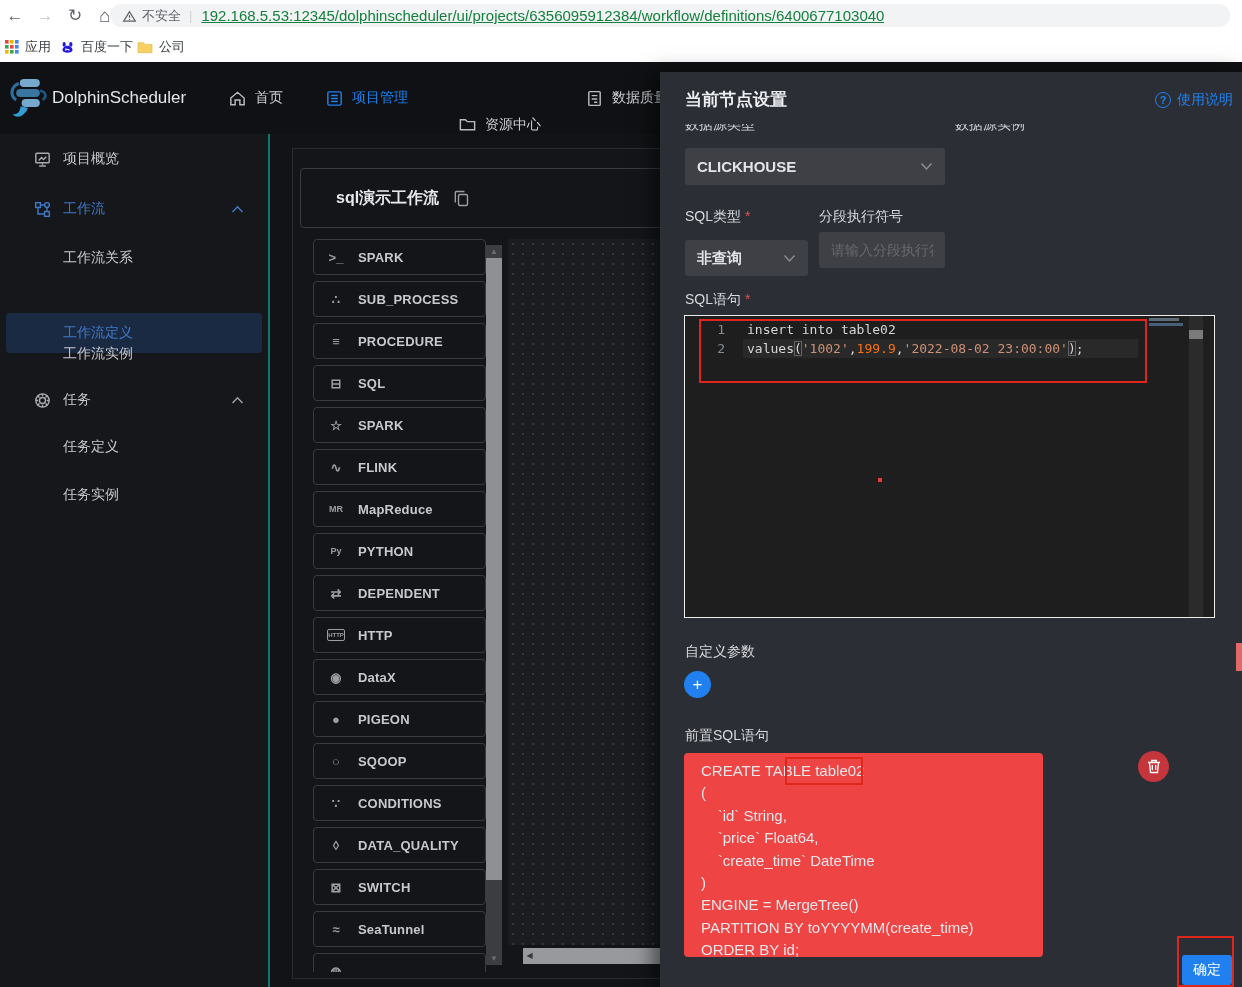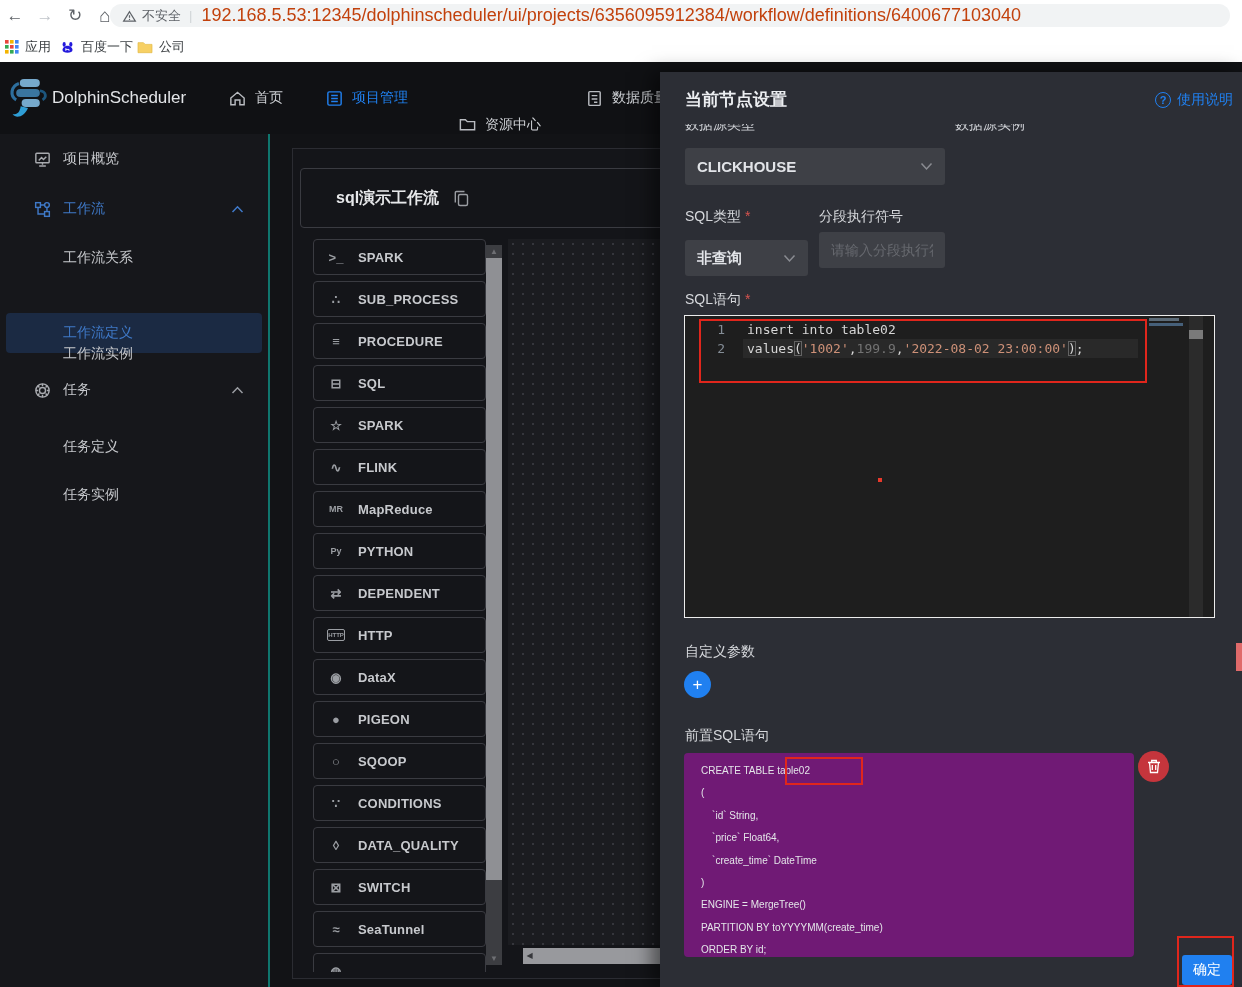--- a/index.html
+++ b/index.html
@@ -8,21 +8,21 @@
   .stage { position:absolute; inset:0; width:1242px; height:987px; }
 
   
   .btoolbar { position:absolute; left:0; top:0; width:1242px; height:31px; background:#ffffff; display:flex; align-items:center; }
   .bicon { color:#5f6368; font-size:17px; width:30px; text-align:center; cursor:pointer; }
   .bicon.dis { color:#c0c4c9; }
   .omnibox { position:absolute; left:110px; right:12px; top:4px; height:23px; background:#f1f3f4; border-radius:12px;
     display:flex; align-items:center; padding:0 12px; }
   .sec-label { color:#5f6368; font-size:13px; margin:0 8px 0 5px; }
   .omni-sep { color:#d0d3d6; margin-right:9px; font-size:13px; }
-  .url-text { color:#c2410c; font-size:18px; white-space:nowrap; overflow:hidden; }
+  .url-text { color:#15803d; font-size:15px; white-space:nowrap; overflow:hidden;text-decoration:underline; }
   .bookbar { position:absolute; left:0; top:31px; width:1242px; height:31px; background:#ffffff; display:flex; align-items:center; }
   .bm { display:flex; align-items:center; gap:6px; font-size:13px; color:#3c4043; cursor:pointer; }
 
   
   .app { position:absolute; left:0; top:62px; width:1242px; height:925px; background:#121317; }
   .topnav { position:absolute; left:0; top:0; width:100%; height:72px; background:#101114; }
   .brand { position:absolute; left:8px; top:13px; display:flex; align-items:center; gap:4px; }
   .brand-name { color:#e3e5e8; font-size:17px; }
   .nav-item { position:absolute; top:0; height:72px; display:flex; align-items:center; gap:8px;
     color:#cdd0d4; font-size:14px; cursor:pointer; }
@@ -77,35 +77,35 @@
   .seg-input::placeholder { color:#67696f; }
 
   .editor { position:absolute; left:24px; top:243px; width:531px; height:303px; background:#1e1e1e; border:1px solid #ececec;
     font-family:"DejaVu Sans Mono","Liberation Mono",monospace; font-size:13px; overflow:hidden; }
   .ed-line { position:relative; height:19px; line-height:19px; white-space:pre; }
   .ed-lines { position:absolute; left:0; top:4px; right:0; }
   .ed-num { position:absolute; left:0; width:40px; text-align:right; color:#848d96; }
   .ed-code { position:absolute; left:62px; }
   .tk-plain { color:#d6d6d6; }
   .tk-string { color:#ce9178; }
-  .tk-number { color:#737373; }
+  .tk-number { color:#f97316; }
   .tk-bracket { color:#d6d6d6; outline:1px solid #636363; outline-offset:-1px; }
   .cur-line { position:absolute; left:58px; right:76px; top:23px; height:19px; background:rgba(255,255,255,.05); }
   .minimap { position:absolute; left:464px; top:2px; width:38px; }
   .mm1 { height:3px; width:30px; background:#5b6a77; margin-bottom:2px; }
   .mm2 { height:3px; width:34px; background:#46607a; }
   .ed-scroll { position:absolute; left:504px; top:0; bottom:0; width:14px; background:#2b2b2b; }
   .ed-thumb { position:absolute; left:0; top:14px; width:14px; height:9px; background:#7a7a7a; }
   .anno { position:absolute; border:2px solid #e0261c; pointer-events:none; }
   .red-dot { position:absolute; left:193px; top:162px; width:4px; height:4px; background:#e8392b; }
 
   .plus-btn { position:absolute; left:24px; top:599px; width:27px; height:27px; border-radius:50%; background:#2080f0;
     color:#fff; font-size:17px; display:flex; align-items:center; justify-content:center; cursor:pointer; }
-  .presql { position:absolute; left:24px; top:681px; width:450px; height:204px; background:#701a75; border-radius:4px;
-    padding:7px 17px; color:#e4e6e9; font-size:10px; line-height:22.4px; white-space:pre; overflow:hidden; cursor:text; }
+  .presql { position:absolute; left:24px; top:681px; width:359px; height:204px; background:#ef4444; border-radius:4px;
+    padding:7px 17px; color:#e4e6e9; font-size:15px; line-height:22.4px; white-space:pre; overflow:hidden; cursor:text; }
   .trash-btn { position:absolute; left:478px; top:679px; width:31px; height:31px; border-radius:50%; background:#c5353c;
     display:flex; align-items:center; justify-content:center; cursor:pointer; }
   .red-strip { position:absolute; left:576px; top:571px; width:6px; height:28px; background:#e06a6a; }
   .btn-confirm { position:absolute; left:522px; top:883px; width:50px; height:30px; background:#2080f0; border-radius:3px;
     color:#fff; font-size:14px; display:flex; align-items:center; justify-content:center; cursor:pointer; }
   svg { display:block; }
 </style>
 </head>
 <body>
 
@@ -246,21 +246,21 @@
           </div>
           <div class="side-item" style="top: 104px;">
             <span class="lbl">工作流关系</span>
           </div>
           <div class="side-item selected" style="top: 134px; margin-top: 45px;">
             <span class="lbl">工作流定义</span>
           </div>
           <div class="side-item" style="top: 200px;">
             <span class="lbl">工作流实例</span>
           </div>
-          <div class="side-item" style="top: 236px;">
+          <div class="side-item" style="top: 246px;">
             <span class="sicon">
               <svg width="19" height="19" viewBox="0 0 20 20" fill="none" stroke="#a9abb0" stroke-width="1.5">
                 <circle cx="10" cy="10" r="3.2"></circle>
                 <circle cx="10" cy="10" r="7"></circle>
                 <path d="M10 3 V5.4 M10 14.6 V17 M3 10 H5.4 M14.6 10 H17 M5 5 L6.8 6.8 M13.2 13.2 L15 15 M15 5 L13.2 6.8 M6.8 13.2 L5 15"></path>
               </svg>
             </span>
             <span class="lbl">任务</span>
             <span class="chev">
               <svg width="13" height="9" viewBox="0 0 13 9" fill="none" stroke="#9a9da2" stroke-width="1.5">

